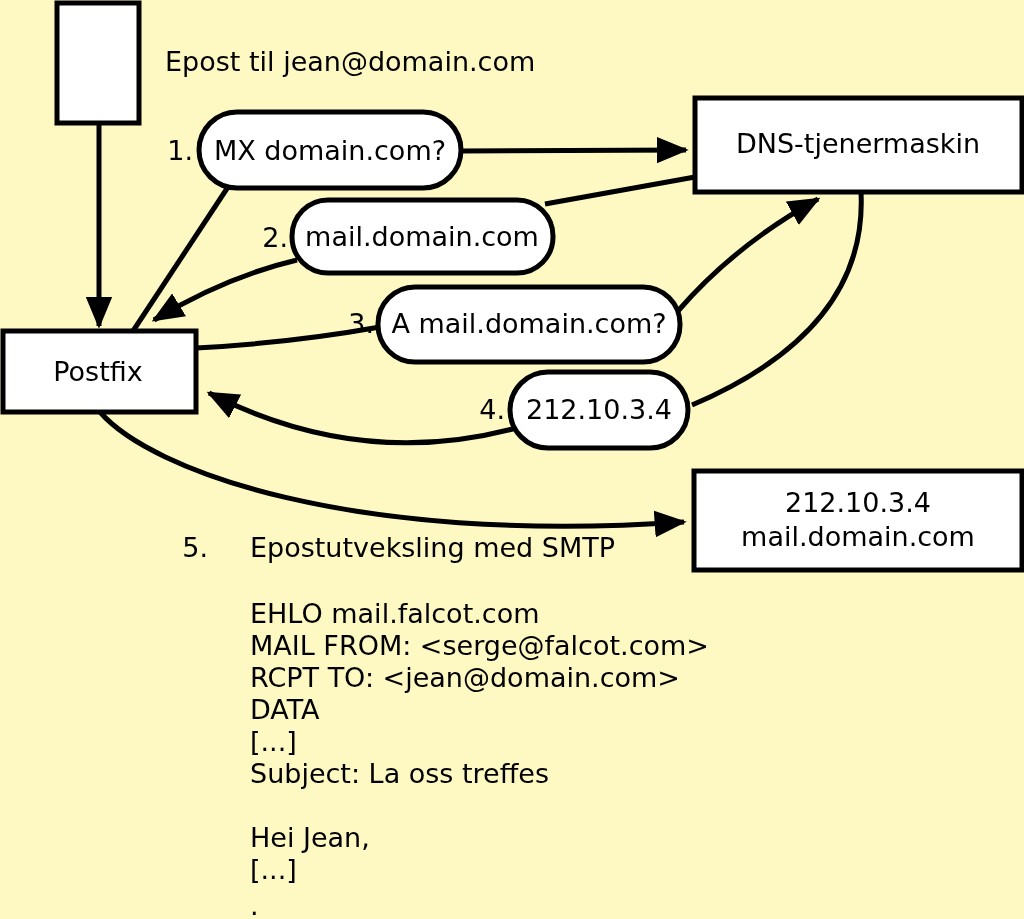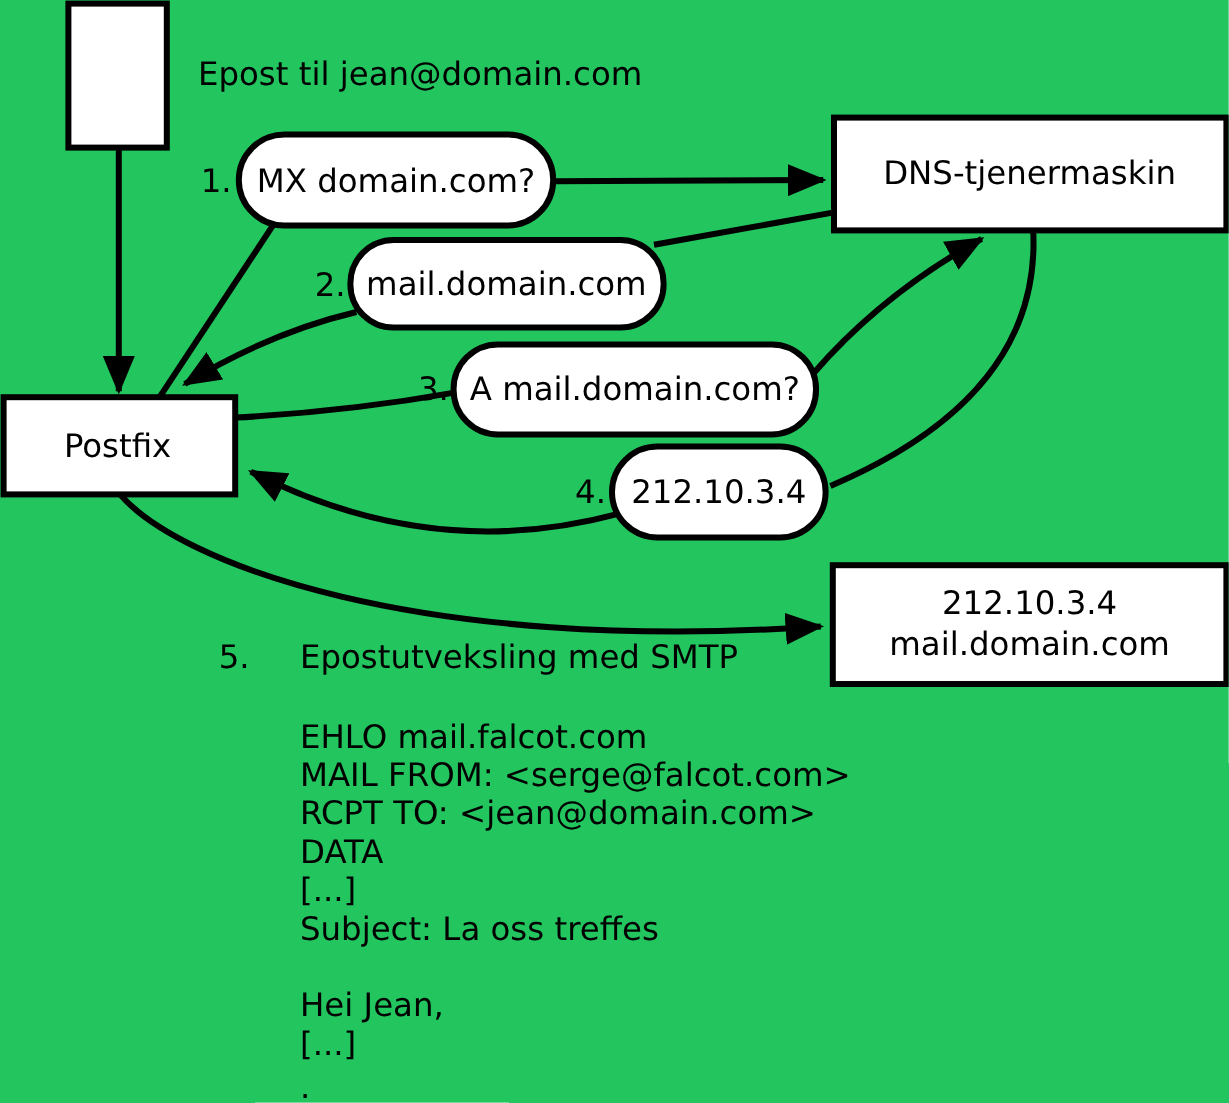--- a/index.html
+++ b/index.html
@@ -4,21 +4,21 @@
 <style>
   html, body {
     margin: 0;
     padding: 0;
     background: #ffffff;
   }
   #stage {
     position: relative;
     width: 1024px;
     height: 919px;
-    background: #22c55e;
+    background: #fef9c3;
     overflow: hidden;
   }
   svg text {
     font-family: "DejaVu Sans", "Liberation Sans", sans-serif;
     font-size: 27px;
     fill: #000000;
   }
   .box {
     fill: #ffffff;
     stroke: #000000;

